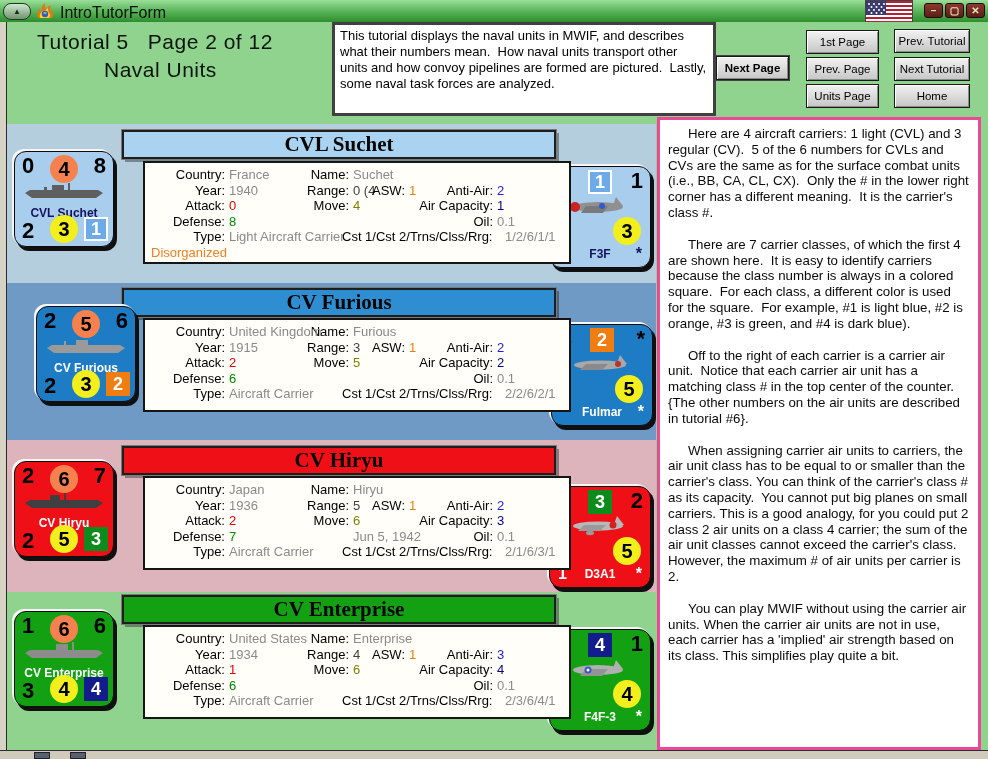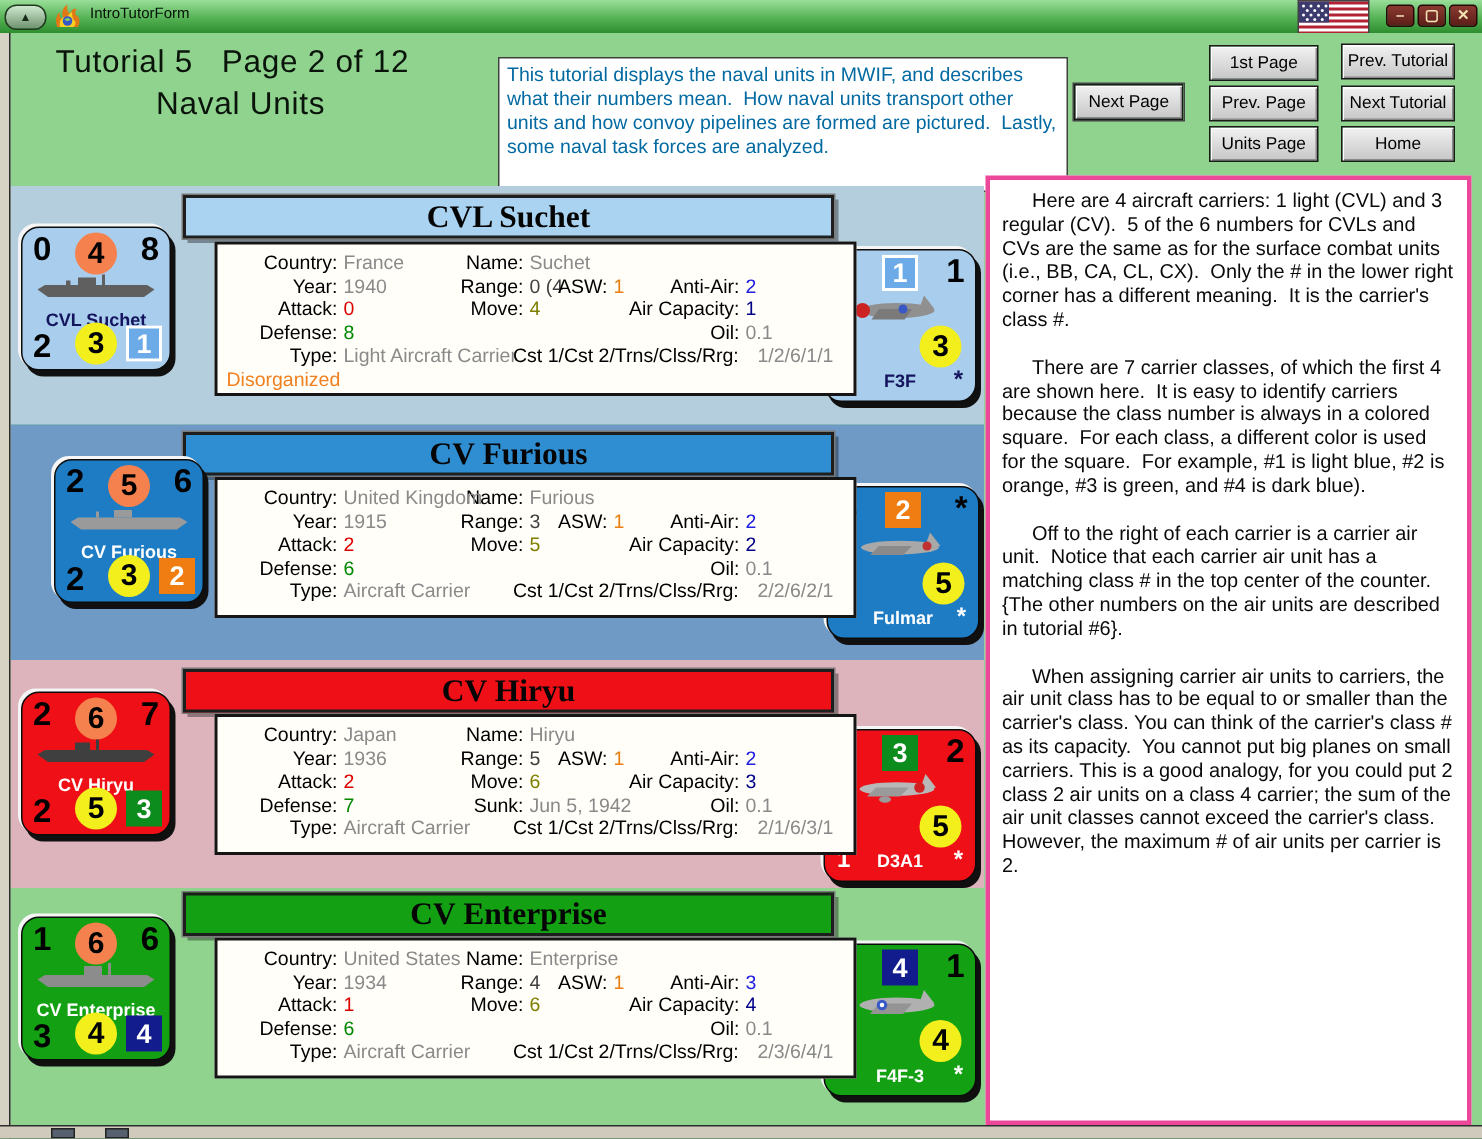--- a/index.html
+++ b/index.html
@@ -7,38 +7,38 @@
     font-family:"Liberation Sans",sans-serif;background:#8fd38f;}
 
   
   #titlebar{position:absolute;left:0;top:0;width:988px;height:22px;
     background:linear-gradient(180deg,#9ade9a 0%,#55b255 55%,#2e8e2e 100%);
     border-bottom:1px solid #1c5c1c;}
   #sysbtn{position:absolute;left:3px;top:3px;width:26px;height:15px;border-radius:8px;
     background:linear-gradient(180deg,#cfe8cf,#6f936f);border:1px solid #203a20;
     display:flex;align-items:center;justify-content:center;font-size:8px;color:#1a2a1a;}
   #appicon{position:absolute;left:36px;top:2px;width:18px;height:18px;}
-  #wintitle{position:absolute;left:60px;top:4px;font-size:10px;color:#051005;}
+  #wintitle{position:absolute;left:60px;top:4px;font-size:16px;color:#051005;}
   #flag{position:absolute;left:866px;top:1px;width:46px;height:26px;box-shadow:0 0 0 1px #444;}
   .winbtn{position:absolute;top:3px;width:19px;height:15px;background:linear-gradient(180deg,#8a3a30,#5c1d18);
     border:1px solid #240806;border-radius:3px;color:#f2e2b4;font-size:10px;line-height:13px;
     text-align:center;font-weight:bold;padding:0;}
   #btn-min{left:924px;} #btn-max{left:945px;} #btn-close{left:966px;}
 
   
   #headerband{position:absolute;left:7px;top:22px;width:981px;height:95px;background:#8fd38f;}
   .htitle{position:absolute;color:#0a140a;font-size:21px;letter-spacing:.5px;}
   #htitle1{left:30px;top:8px;}
   #htitle2{left:97px;top:36px;}
-  #descbox{position:absolute;left:325px;top:16px;width:368px;height:82px;background:#fff;
-    border:1px solid #404040;padding:3px 5px;font-size:13px;line-height:16px;color:#0369a1;}
+  #descbox{position:absolute;left:325px;top:0;width:368px;height:82px;background:#fff;
+    border:3px solid #404040;padding:3px 5px;font-size:13px;line-height:16px;color:#000000;}
   .navbtn{position:absolute;width:73px;height:24px;background:linear-gradient(180deg,#f2f2f2,#c6c6c6);
     border:1px solid #1a1a1a;box-shadow:inset 1px 1px 0 #fff,inset -1px -1px 0 #8a8a8a;
     font-family:"Liberation Sans",sans-serif;font-size:11.5px;color:#000;text-align:center;padding:0;}
-  #b-next{left:709px;top:34px;box-shadow:0 0 0 1px #444,inset 1px 1px 0 #fff,inset -1px -1px 0 #8a8a8a;}
+  #b-next{left:709px;top:34px;box-shadow:0 0 0 1px #444,inset 1px 1px 0 #fff,inset -1px -1px 0 #8a8a8a;font-weight:bold;}
   #b-first{left:799px;top:8px;}  #b-prevtut{left:887px;top:7px;width:76px;}
   #b-prevpg{left:799px;top:35px;} #b-nexttut{left:887px;top:35px;width:76px;}
   #b-lastpg{left:799px;top:62px;} #b-home{left:887px;top:62px;width:76px;}
 
   
   .band{position:absolute;left:7px;width:649px;}
   #band0{top:124px;height:159px;background:#b5cede;}
   #band1{top:283px;height:157px;background:#6f9ac6;}
   #band2{top:440px;height:152px;background:#ddb4bc;}
   #band3{top:592px;height:158px;background:#8fd38f;}
@@ -413,21 +413,20 @@
     <div class="srow">
       <span class="l1">Attack:</span>
         <span class="l2">Move:</span>
       <span class="l4">Air Capacity:</span>
       <span class="v1 red">2</span>
         <span class="v2 olv">6</span>
       <span class="v4 nvy">3</span>
     </div>
     <div class="srow">
       <span class="l1">Defense:</span>
-        <span class="l2">Sunk:</span>
       <span class="v2 g">Jun 5, 1942</span>
       <span class="l4">Oil:</span>
       <span class="v1 grn">7</span>
         <span class="v4 g">0.1</span>
     </div>
     <div class="srow">
       <span class="l1">Type:</span>
         <span class="v1 g">Aircraft Carrier</span>
       <span class="lcst">Cst 1/Cst 2/Trns/Clss/Rrg:</span>
         <span class="vcst g">2/1/6/3/1</span>
@@ -471,20 +470,21 @@
       <span class="lcst">Cst 1/Cst 2/Trns/Clss/Rrg:</span>
         <span class="vcst g">2/3/6/4/1</span>
     </div>
   </div>
 
   <div id="rightpanel">
     <p>Here are 4 aircraft carriers: 1 light (CVL) and 3 regular (CV).  5 of the 6 numbers for CVLs and CVs are the same as for the surface combat units (i.e., BB, CA, CL, CX).  Only the # in the lower right corner has a different meaning.  It is the carrier's class #.</p>
     <p>There are 7 carrier classes, of which the first 4 are shown here.  It is easy to identify carriers because the class number is always in a colored square.  For each class, a different color is used for the square.  For example, #1 is light blue, #2 is orange, #3 is green, and #4 is dark blue).</p>
     <p>Off to the right of each carrier is a carrier air unit.  Notice that each carrier air unit has a matching class # in the top center of the counter.  {The other numbers on the air units are described in tutorial #6}.</p>
     <p>When assigning carrier air units to carriers, the air unit class has to be equal to or smaller than the carrier's class. You can think of the carrier's class # as its capacity.  You cannot put big planes on small carriers. This is a good analogy, for you could put 2 class 2 air units on a class 4 carrier; the sum of the air unit classes cannot exceed the carrier's class. However, the maximum # of air units per carrier is 2.</p>
+    <p>You can play MWIF without using the carrier air units. When the carrier air units are not in use, each carrier has a 'implied' air strength based on its class. This simplifies play quite a bit.</p>
   </div>
 
   <div id="leftsliver"></div>
   <div id="bottomstrip"></div>
   <div class="grip" style="left:34px;"></div>
   <div class="grip" style="left:70px;"></div>
 
 </div>
 
 </body></html>

